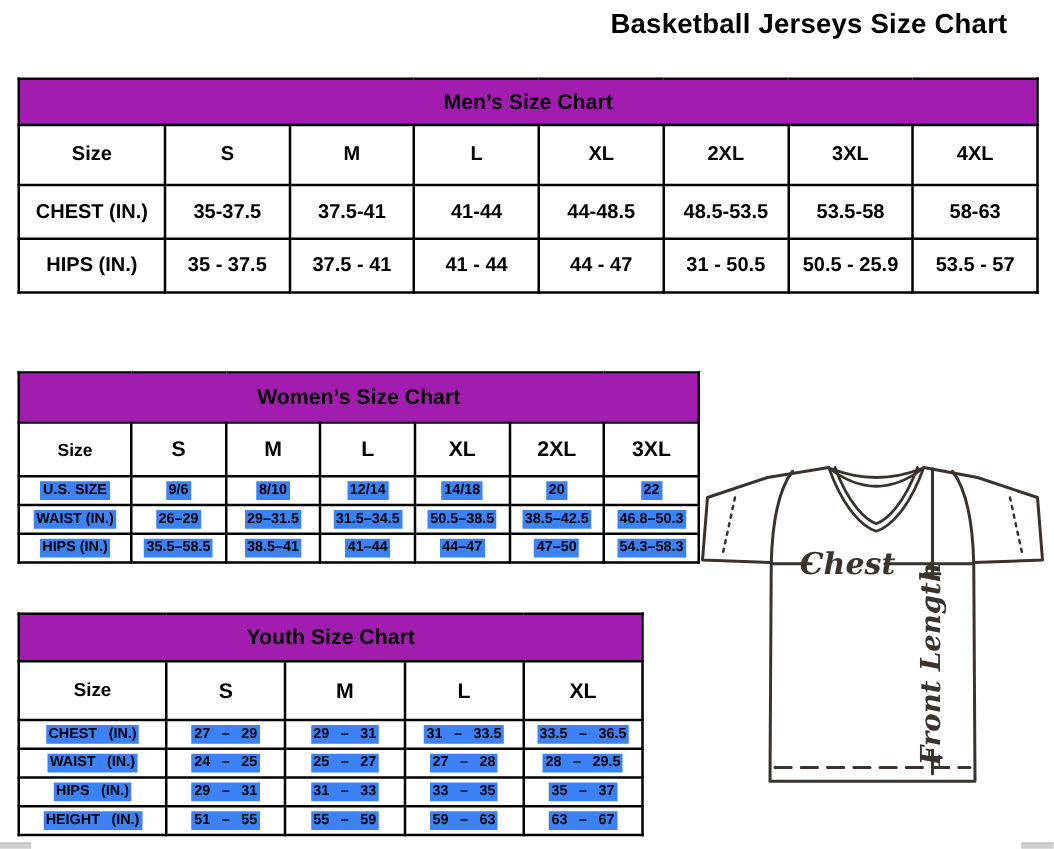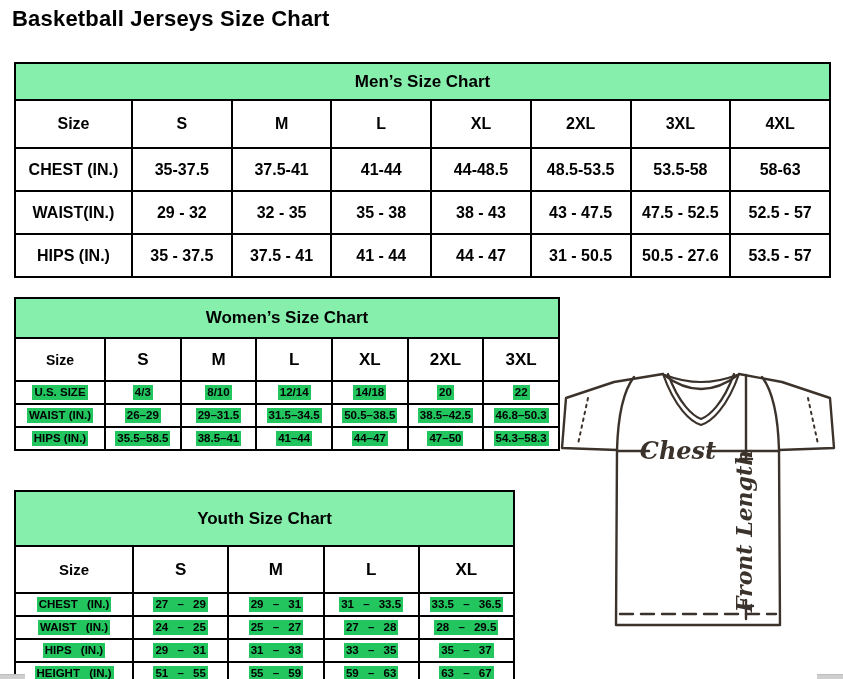--- a/index.html
+++ b/index.html
@@ -2,32 +2,32 @@
 <html><head>
 <meta charset="utf-8">
 <style>
   html,body{margin:0;padding:0;}
   body{
     width:843px;height:679px;position:relative;overflow:hidden;
     background:#ffffff;color:#000;
     font-family:"Liberation Sans","DejaVu Sans",sans-serif;
   }
   .page-title{
-    position:absolute;top:6px;left:0;width:806px;text-align:left;
-    font-size:22px;font-weight:bold;letter-spacing:.2px;margin-left:12px;
+    position:absolute;top:6px;left:0;width:806px;text-align:right;
+    font-size:22px;font-weight:bold;letter-spacing:.2px;
   }
   table.size-table{
     border-collapse:collapse;table-layout:fixed;position:absolute;background:#fff;
     border:2px solid #000;
   }
   table.size-table th,table.size-table td{
     border:2px solid #000;text-align:center;vertical-align:middle;
     font-weight:bold;padding:0;overflow:hidden;
   }
-  th.bar{background:#86efac;font-size:17px;}
+  th.bar{background:#a21caf;font-size:17px;}
   
   .mens{left:14px;top:62px;width:817px;}
   .mens col.c0{width:117px;}
   .mens .bar-row{height:37px;}
   .mens .cols{height:48px;}
   .mens .cols td{font-size:16px;}
   .mens .data{height:43px;}
   .mens .data td{font-size:16px;}
   
   .womens{left:14px;top:297px;width:546px;}
@@ -36,29 +36,29 @@
   .womens .bar-row{height:40px;}
   .womens .cols{height:43px;}
   .womens .cols td{font-size:17px;}
   .womens .cols td.size-h{font-size:14px;}
   .womens .data{height:23px;}
   .womens .data td{font-size:11.5px;}
   
   .youth{left:14px;top:490px;width:501px;}
   .youth col.c0{width:118px;}
   .youth th,.youth td{border-width:1.5px;}
-  .youth .bar-row{height:55px;}
+  .youth .bar-row{height:38px;}
   .youth .cols{height:47px;}
   .youth .cols td{font-size:17px;}
   .youth .cols td.size-h{font-size:15px;}
   .youth .data{height:23px;}
   .youth .data td{font-size:11.5px;}
   .youth .data .hl{word-spacing:6px;}
   
-  .hl{background:#22c55e;padding:0 2px;display:inline-block;line-height:1.25;}
+  .hl{background:#3b82f6;padding:0 2px;display:inline-block;line-height:1.25;}
   
   .jersey{position:absolute;left:556px;top:362px;width:284px;height:300px;}
   .jersey text{
     font-family:"DejaVu Serif","Liberation Serif",serif;
     font-weight:bold;font-style:italic;fill:#3a322b;
   }
   
   .frag{position:absolute;background:#cfcfcf;}
   .frag-left{left:0;top:674px;width:25px;height:5px;border-top:1px solid #bdbdbd;}
   .frag-right{left:817px;top:674px;width:26px;height:5px;border-top:1px solid #bdbdbd;}
@@ -97,37 +97,27 @@
     <td>CHEST (IN.)</td>
     <td>35-37.5</td>
     <td>37.5-41</td>
     <td>41-44</td>
     <td>44-48.5</td>
     <td>48.5-53.5</td>
     <td>53.5-58</td>
     <td>58-63</td>
   </tr>
   <tr class="data">
-    <td>WAIST(IN.)</td>
-    <td>29 - 32</td>
-    <td>32 - 35</td>
-    <td>35 - 38</td>
-    <td>38 - 43</td>
-    <td>43 - 47.5</td>
-    <td>47.5 - 52.5</td>
-    <td>52.5 - 57</td>
-  </tr>
-  <tr class="data">
     <td>HIPS (IN.)</td>
     <td>35 - 37.5</td>
     <td>37.5 - 41</td>
     <td>41 - 44</td>
     <td>44 - 47</td>
     <td>31 - 50.5</td>
-    <td>50.5 - 27.6</td>
+    <td>50.5 - 25.9</td>
     <td>53.5 - 57</td>
   </tr>
 </tbody>
   </table>
 
 <table class="size-table womens">
   <colgroup>
       <col class="c0">
       <col>
       <col>
@@ -144,21 +134,21 @@
     <td class="size-h">Size</td>
     <td>S</td>
     <td>M</td>
     <td>L</td>
     <td>XL</td>
     <td>2XL</td>
     <td>3XL</td>
   </tr>
   <tr class="data">
     <td><span class="hl">U.S. SIZE</span></td>
-    <td><span class="hl">4/3</span></td>
+    <td><span class="hl">9/6</span></td>
     <td><span class="hl">8/10</span></td>
     <td><span class="hl">12/14</span></td>
     <td><span class="hl">14/18</span></td>
     <td><span class="hl">20</span></td>
     <td><span class="hl">22</span></td>
   </tr>
   <tr class="data">
     <td><span class="hl">WAIST (IN.)</span></td>
     <td><span class="hl">26–29</span></td>
     <td><span class="hl">29–31.5</span></td>

